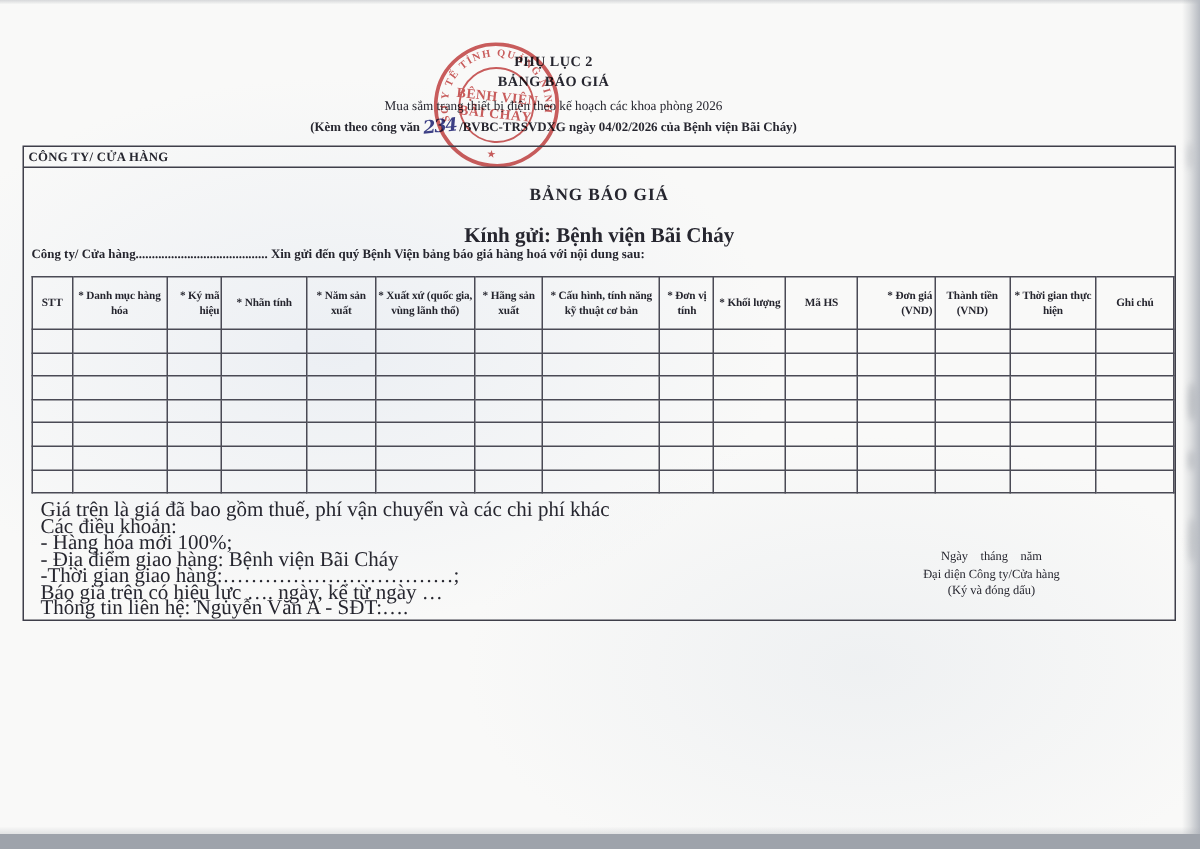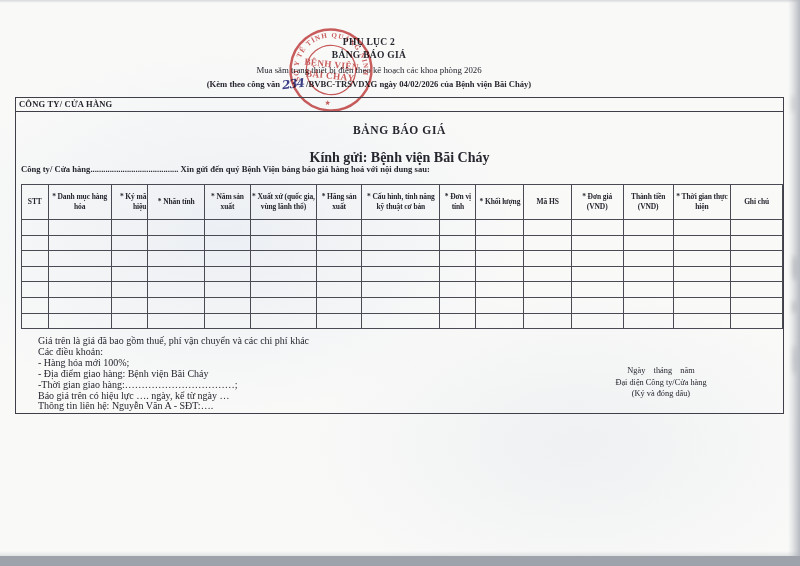--- a/index.html
+++ b/index.html
@@ -59,21 +59,21 @@
     font-size:14px;font-weight:bold;}
   .intro-line{position:absolute;left:5px;top:66px;font-size:8.6px;font-weight:bold;}
 
   .quote-table{position:absolute;left:5px;top:86px;width:762px;
     border-collapse:collapse;table-layout:fixed;}
   .quote-table th{border:1px solid #4a4a55;font-size:7.5px;font-weight:bold;
     height:32px;padding:1px;line-height:1.3;text-align:center;vertical-align:middle;
     letter-spacing:-.1px;overflow:hidden;}
   .quote-table td{border:1px solid #4a4a55;height:14.6px;padding:0;}
 
-  .footer-left{position:absolute;left:22px;top:238px;font-size:10px;line-height:10.9px;}
+  .footer-left{position:absolute;left:11px;top:238px;font-size:14px;line-height:10.9px;}
   .footer-right{position:absolute;left:560px;top:238px;width:170px;text-align:center;
     font-size:8.3px;line-height:11.6px;margin-top:29px;}
 </style>
 </head>
 <body>
 
 <div class="page">
 
   <div class="edge-top"></div>
   <div class="edge-right"></div>
@@ -121,21 +121,21 @@
             <th style="width: 8.4%;">* Danh mục hàng hóa</th>
             <th style="width: 4.7%; text-align: right;">* Ký mã hiệu</th>
             <th style="width: 7.5%;">* Nhãn tính</th>
             <th style="width: 6%;">* Năm sản xuất</th>
             <th style="width: 8.8%;">* Xuất xứ (quốc gia, vùng lãnh thổ)</th>
             <th style="width: 5.9%;">* Hãng sản xuất</th>
             <th style="width: 10.5%; margin-top: 16px;">* Cấu hình, tính năng kỹ thuật cơ bản</th>
             <th style="width: 4.6%;">* Đơn vị tính</th>
             <th style="width: 6.3%;">* Khối lượng</th>
             <th style="width: 6.2%;">Mã HS</th>
-            <th style="width: 6.8%;">* Đơn giá (VND)</th>
+            <th style="width: 6.8%; text-align: right;">* Đơn giá (VND)</th>
             <th style="width: 6.6%;">Thành tiền (VND)</th>
             <th style="width: 7.6%;">* Thời gian thực hiện</th>
             <th style="width: 6.8%;">Ghi chú</th>
           </tr>
       </thead>
       <tbody id="tbody">
           <tr>
             <td></td>
             <td></td>
             <td></td>

